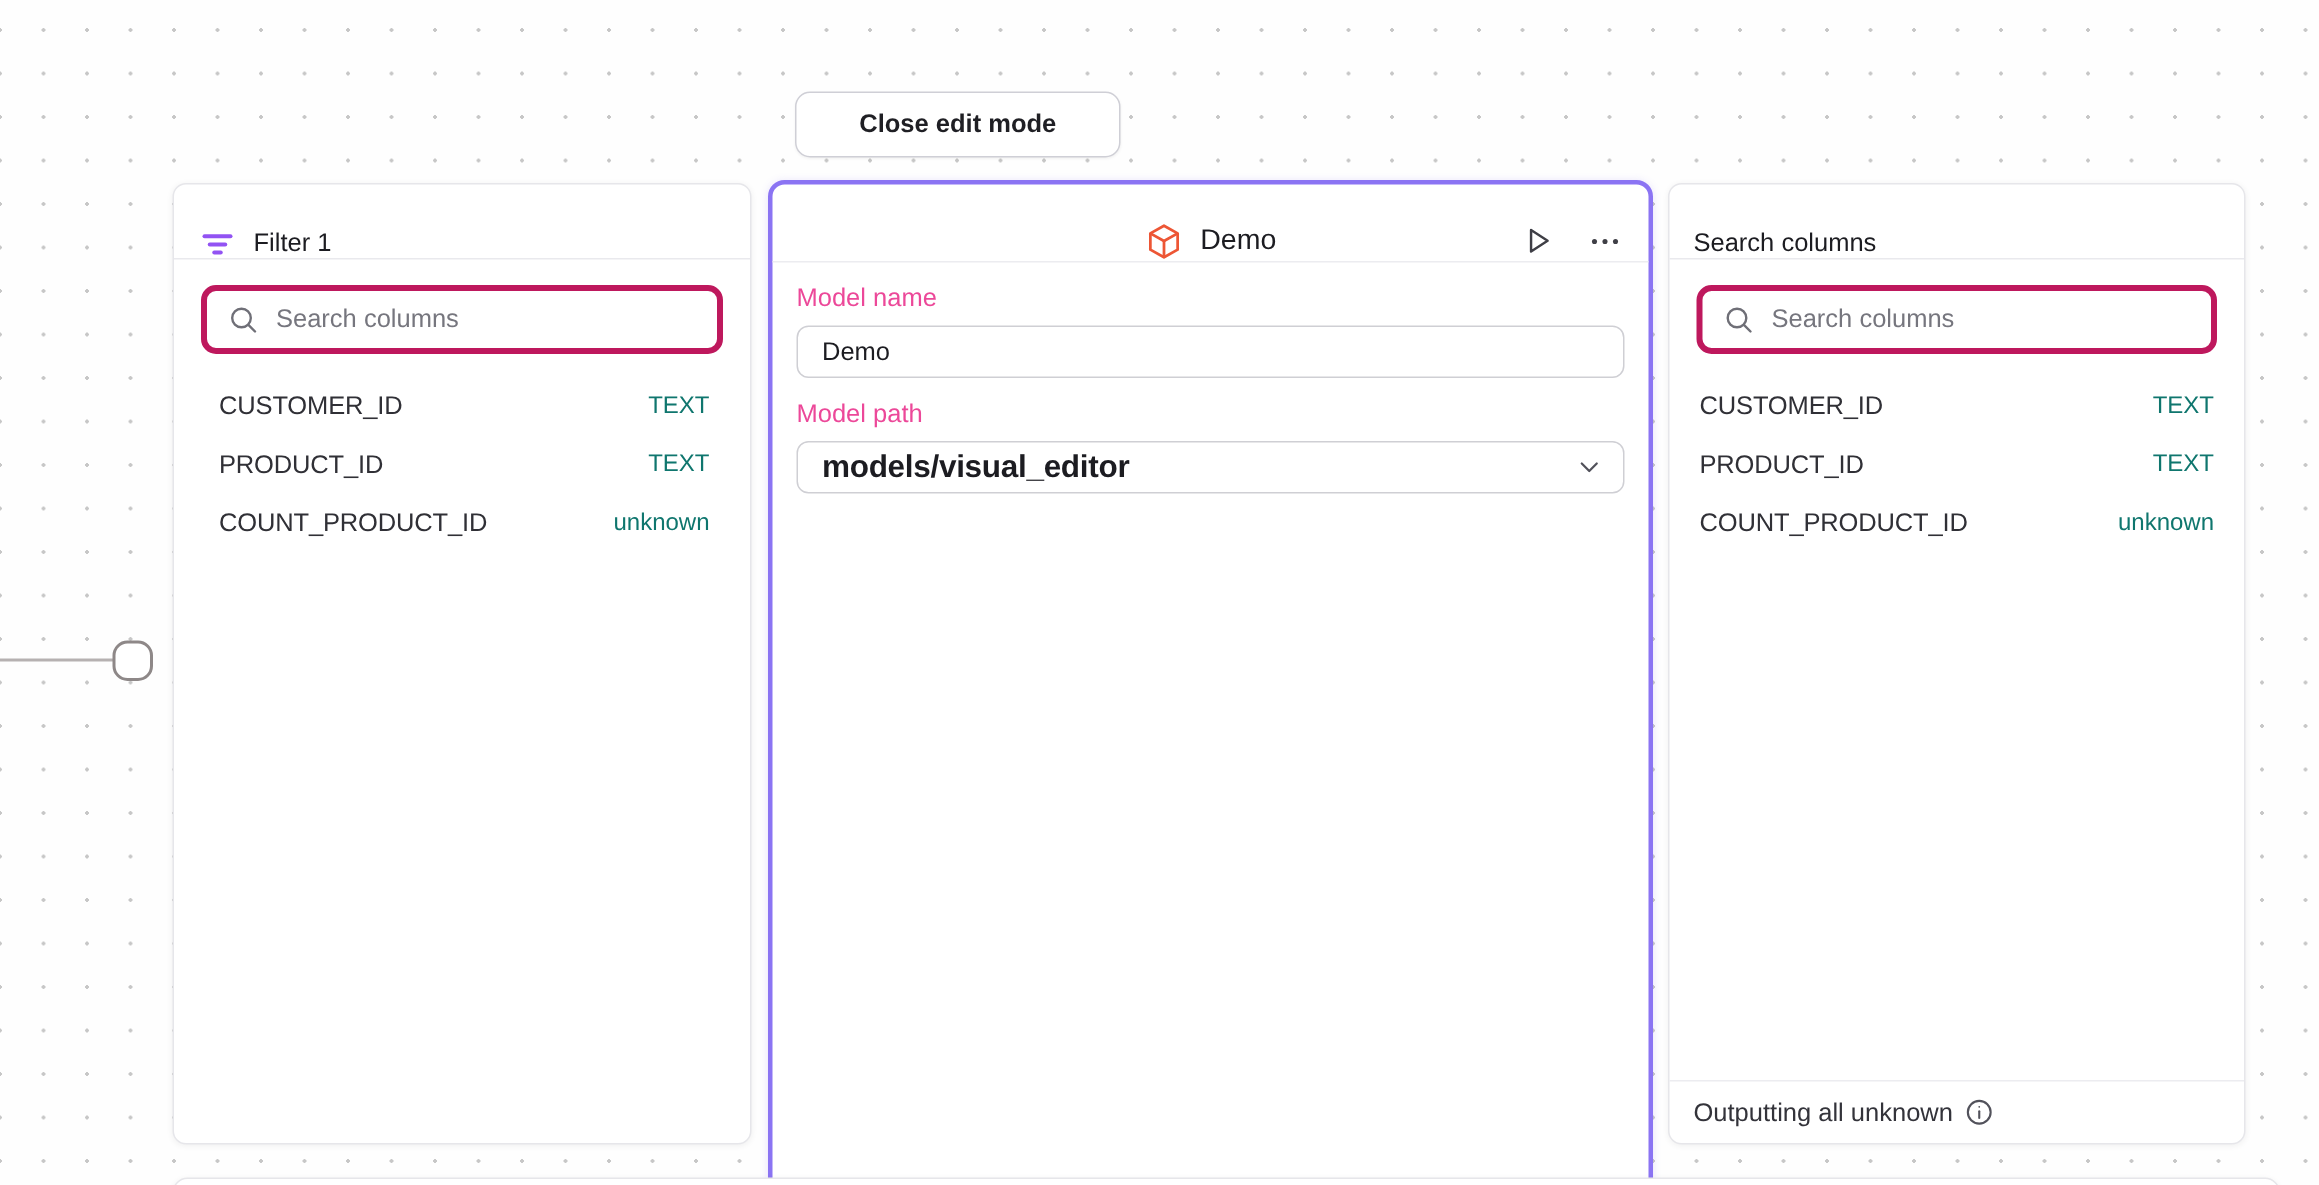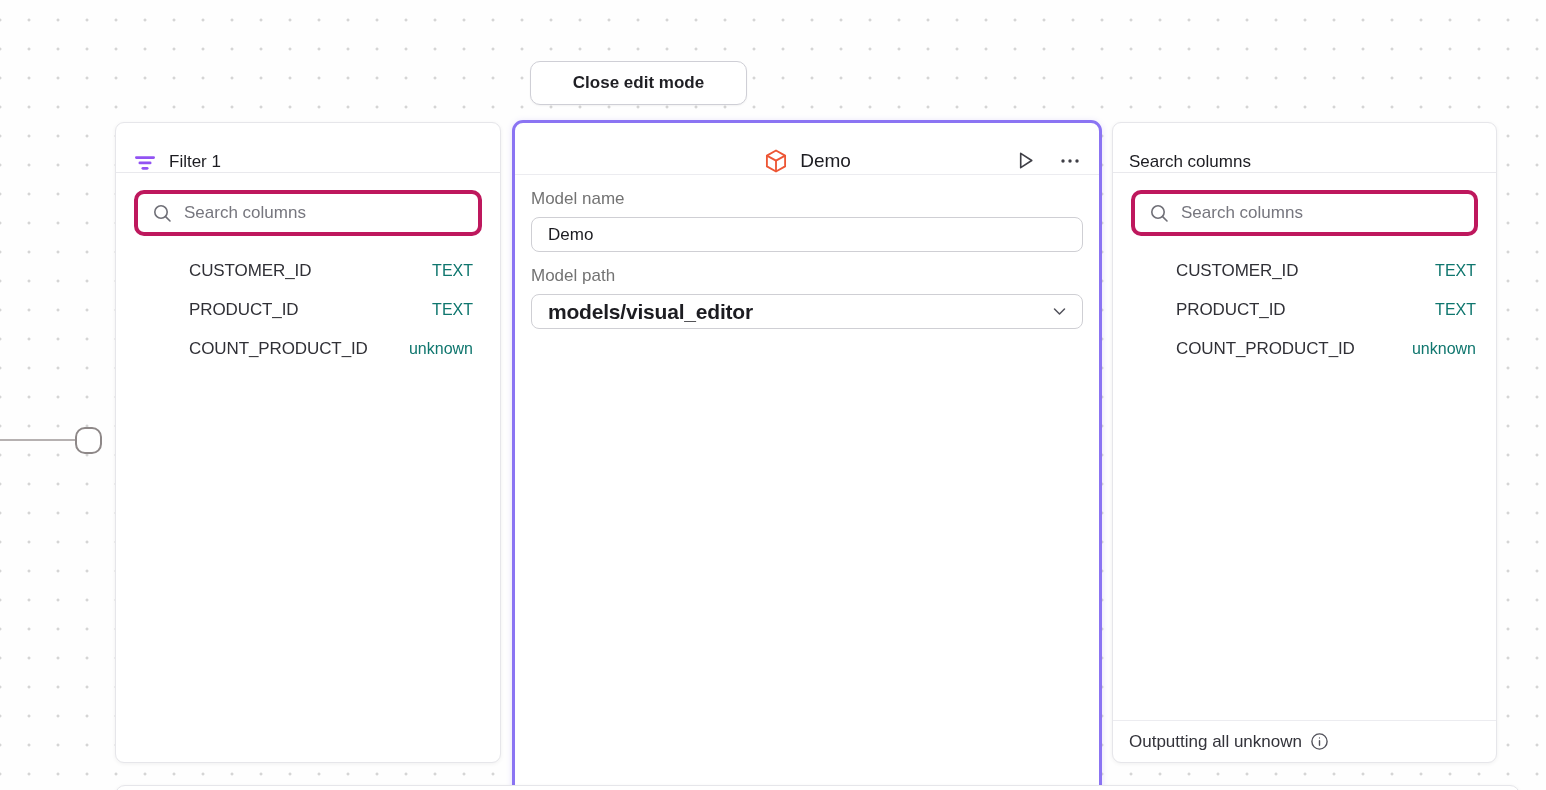--- a/index.html
+++ b/index.html
@@ -89,21 +89,20 @@
   .search-box input::placeholder { color: #76767e; }
 
   
   .col-list { padding: 5px 27px 0 30px; }
   .col-row {
     height: 39px;
     display: flex;
     align-items: center;
     justify-content: space-between;
     cursor: pointer;
-    margin-left: 43px;
   }
   .col-name { font-size: 17px; font-weight: 500; color: #303036; letter-spacing: -0.1px; }
   .col-type { font-size: 16px; color: #0f766e; }
 
   
   #filter-panel { left: 115px; top: 122px; width: 386px; height: 641px; }
 
   
   #model-panel {
     left: 512px; top: 120px; width: 590px; height: 727px;
@@ -122,21 +121,21 @@
     display: flex; align-items: center; gap: 11px;
     font-size: 19px; font-weight: 500; color: #1c1c21;
   }
   .header-actions { flex: 1; display: flex; justify-content: flex-end; align-items: center; gap: 18px; }
   .icon-btn {
     background: none; border: none; cursor: pointer; padding: 2px;
     display: flex; align-items: center; color: #3f3f46;
   }
 
   .model-body { padding: 14px 16px 0 16px; }
-  .field-label { font-size: 17px; font-weight: 500; color: #737373; margin-bottom: 8px; }
+  .field-label { font-size: 17px; font-weight: 500; color: #ec4899; margin-bottom: 8px; }
   .text-field {
     width: 100%; height: 35px;
     border: 1px solid #cfcfd4;
     border-radius: 8px;
     padding: 0 16px;
     font-family: inherit;
     font-size: 17px;
     color: #1c1c21;
     outline: none;
     margin-bottom: 14px;

